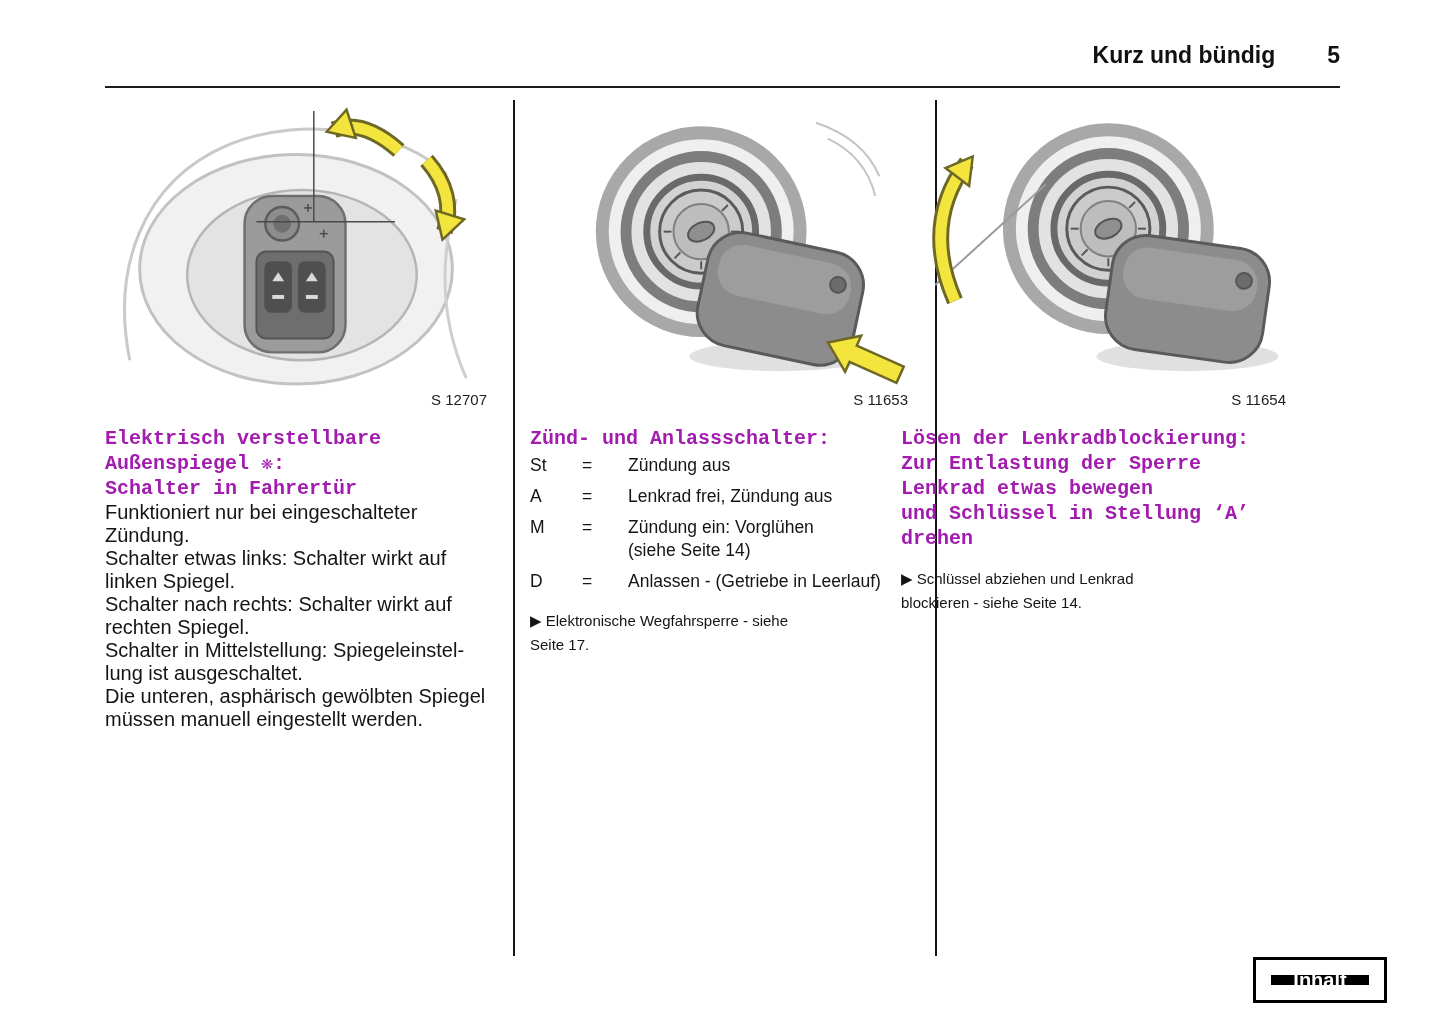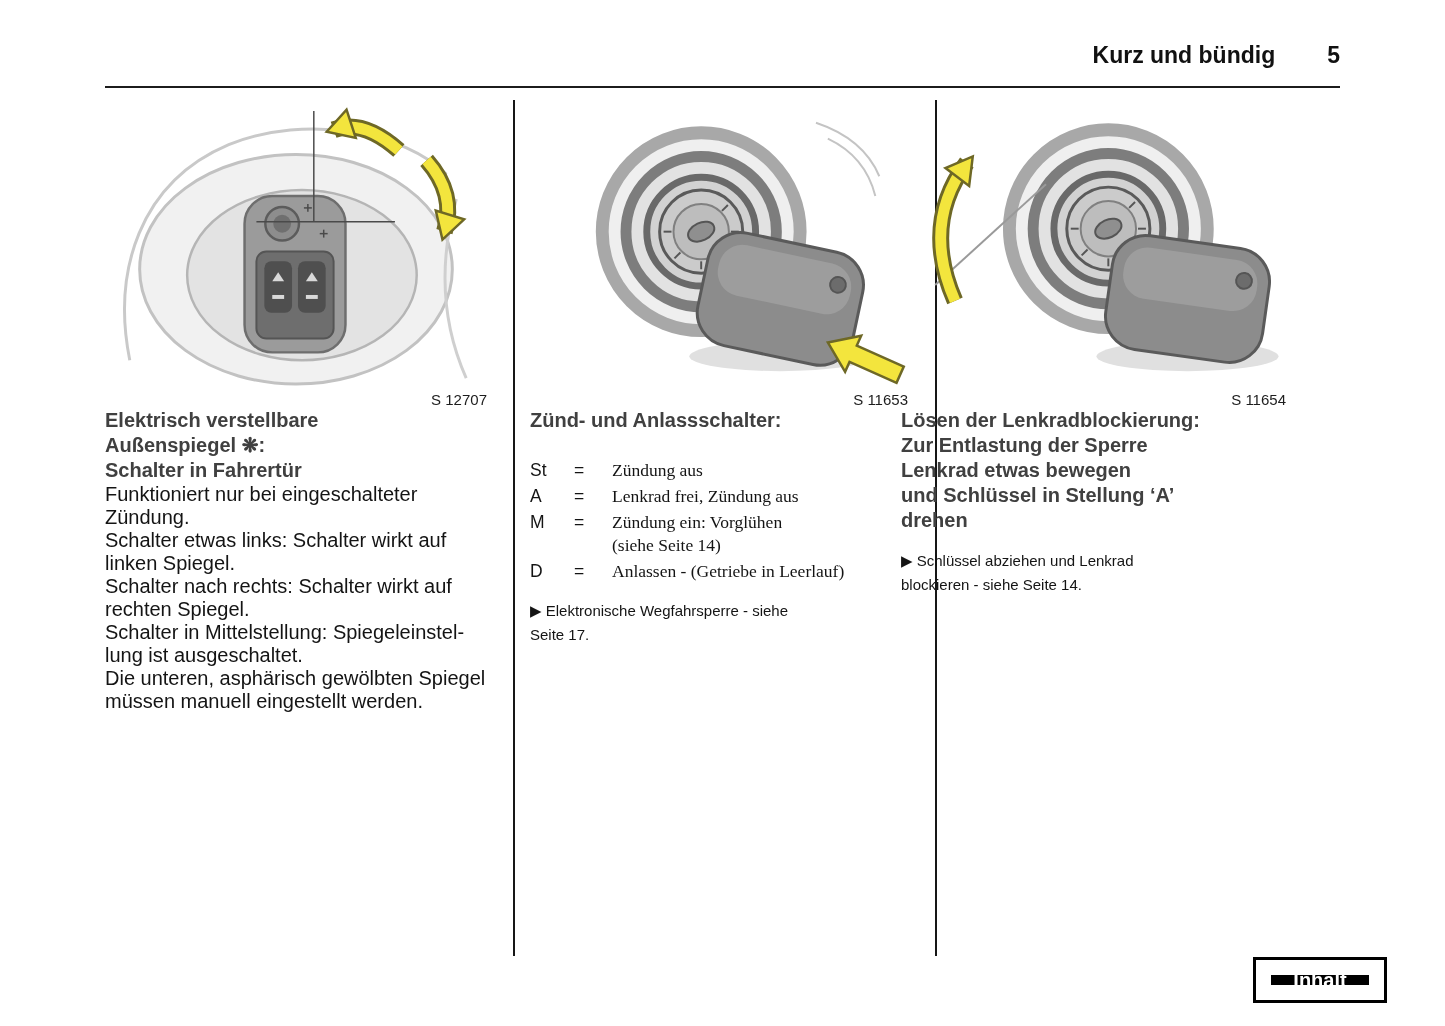--- a/index.html
+++ b/index.html
@@ -18,30 +18,30 @@
   #vdiv1 { left:513px; }
   #vdiv2 { left:935px; }
   
   .col { position:absolute; top:105px; }
   #col1 { left:105px; width:382px; }
   #col2 { left:530px; width:378px; }
   #col3 { left:901px; width:385px; }
   .figure svg { width:100%; height:282px; display:block; }
   .figcode { text-align:right; font-size:15px; margin-top:4px; color:#1d1d1d; }
   .col-heading {
-    font-weight:bold; font-size:20px; line-height:25px;
-    white-space:pre-line; color:#404040;
+    margin-top:18px; font-weight:bold; font-size:20px; line-height:25px;
+    white-space:pre-line; color:#a21caf;font-family:Liberation Mono, monospace;
   }
   .para { margin-top:0; font-size:20px; line-height:23px; white-space:pre-line; }
   .note { margin-top:16px; font-size:15px; line-height:24px; white-space:pre-line; }
   .def-grid {
-    margin-top:26px; display:grid; grid-template-columns:44px 38px auto;
-    row-gap:3px; font-size:17.5px; line-height:23px; align-items:start;
-  }
-  .ml { white-space:pre-line;font-family:Liberation Serif, serif; }
+    margin-top:3px; display:grid; grid-template-columns:44px 38px auto;
+    row-gap:3px; font-size:17.5px; line-height:23px; align-items:start;gap:8px;
+  }
+  .ml { white-space:pre-line; }
   
   .inhalt-outer {
     position:absolute; left:1253px; top:957px; width:134px; height:46px;
     box-sizing:border-box; border:3px solid #000; background:#ffffff; padding:15px;
   }
   .inhalt-inner {
     width:100%; height:100%; background:#000; color:#fff;
     display:flex; align-items:center; justify-content:center;
     font-size:20px; font-weight:bold; box-sizing:border-box;
   }

